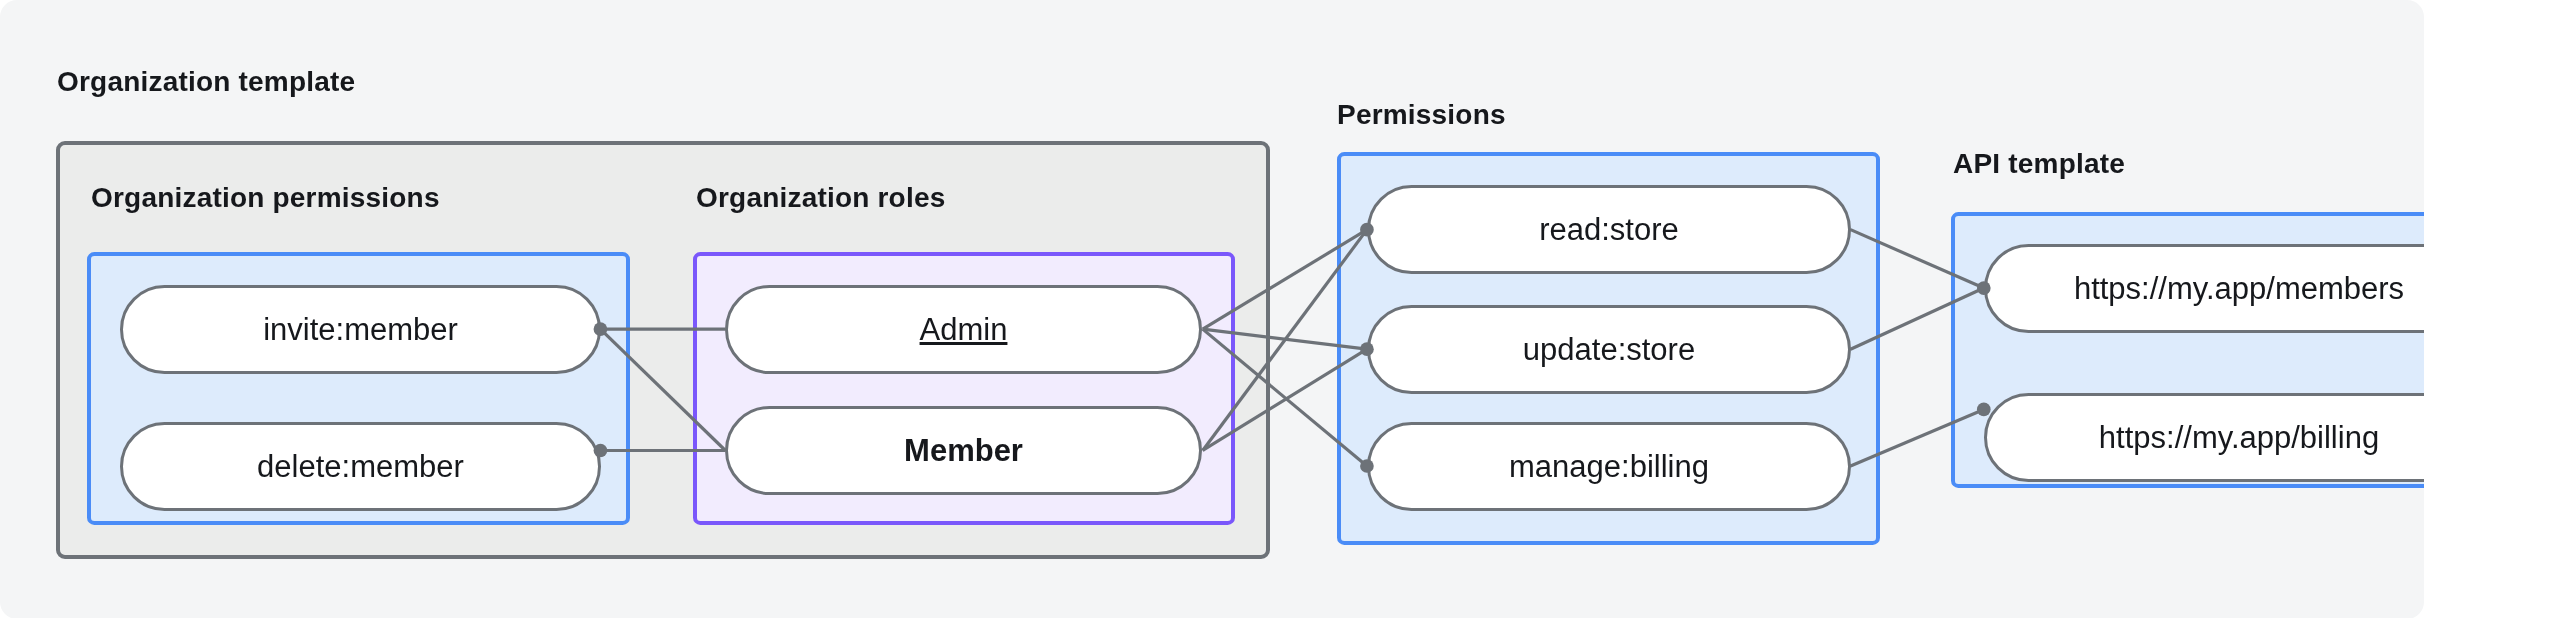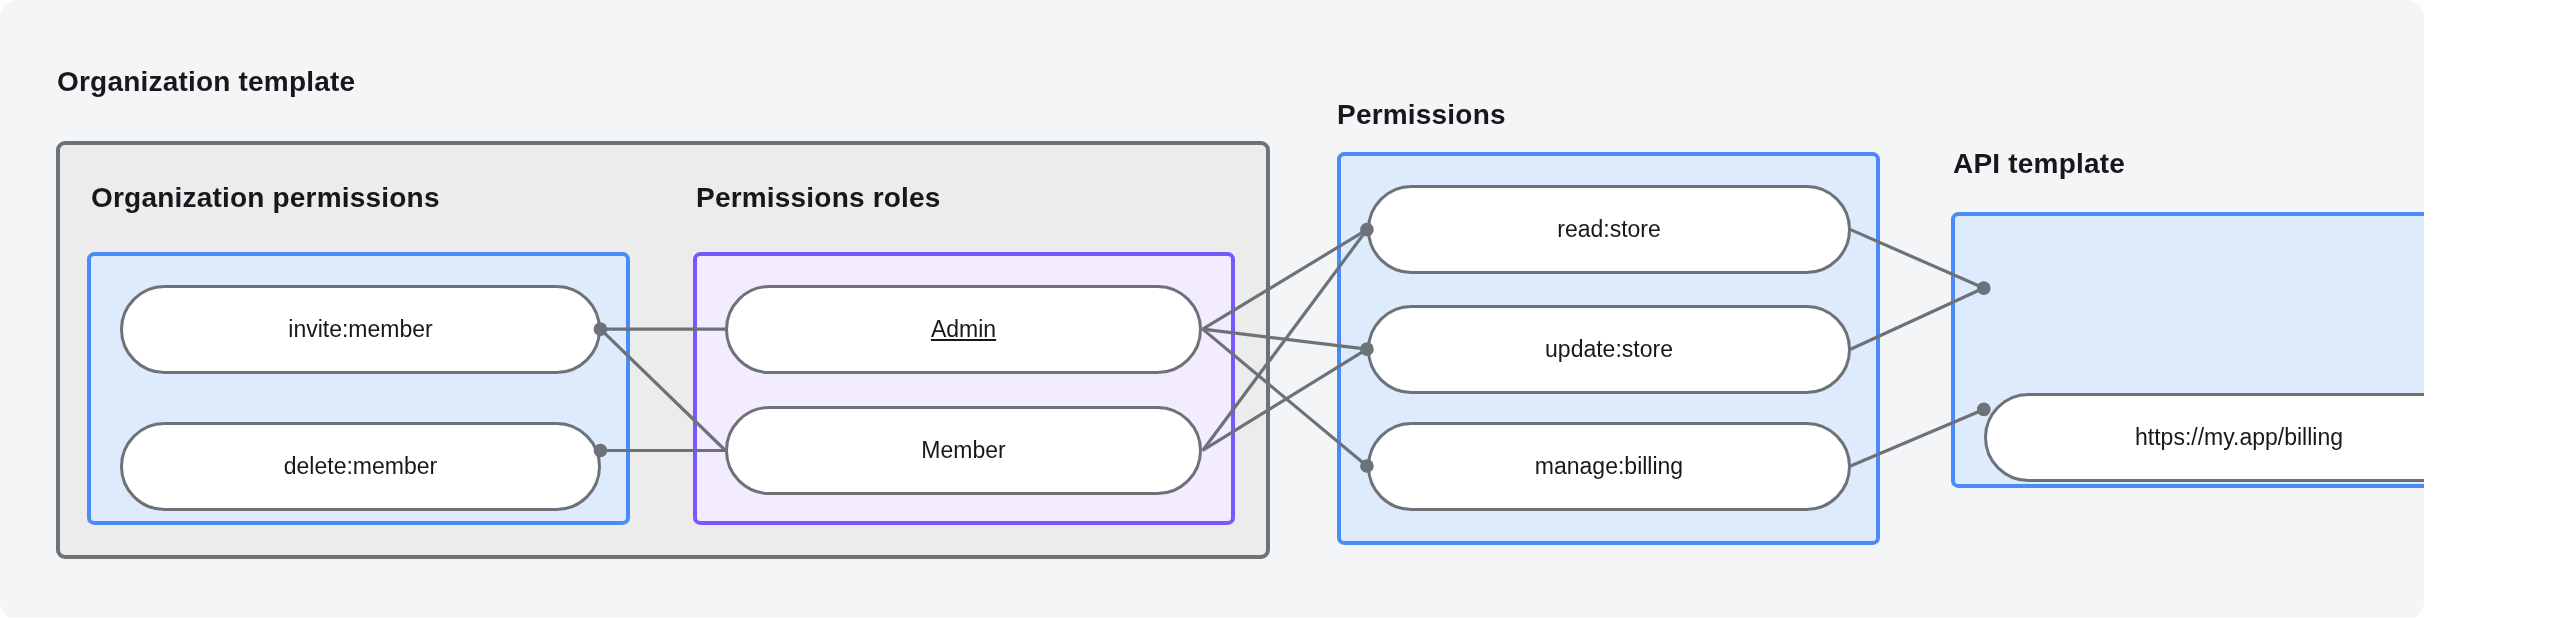--- a/index.html
+++ b/index.html
@@ -56,29 +56,29 @@
   .box-permissions{left:1337px;top:152px;width:543px;height:393px;}
   .box-api{left:1951px;top:212px;width:576px;height:276px;}
 
   .pill{
     position:absolute;box-sizing:border-box;
     height:89px;
     background:var(--pill-fill);
     border:3.7px solid var(--pill-border);
     border-radius:55px;
     display:flex;align-items:center;justify-content:center;
-    font-size:23px;
+    font-size:31px;
     font-weight:400;
     white-space:nowrap;
     color:var(--text);
   }
   .pill-invite {left:120px; top:285px; width:481px;}
   .pill-delete {left:120px; top:406px; width:481px;margin-top:16px;}
   .pill-admin  {left:725px; top:285px; width:477px;text-decoration:underline;}
-  .pill-member {left:725px; top:406px; width:477px;}
+  .pill-member {left:725px; top:406px; width:477px;font-weight:bold;}
   .pill-read   {left:1367px;top:185px; width:484px;}
   .pill-update {left:1367px;top:305px; width:484px;}
   .pill-manage {left:1367px;top:422px; width:484px;}
   .pill-members{left:1984px;top:244px; width:510px;}
   .pill-billing{left:1984px;top:365px; width:510px;margin-top:28px;}
 
   .lbl-org-template{left:57px;  top:64px;}
   .lbl-org-perms   {left:91px; top:180px;}
   .lbl-org-roles   {left:696px; top:180px;}
   .lbl-permissions {left:1337px;top:76px;margin-top:21px;}
@@ -96,37 +96,38 @@
 
 <div class="canvas">
 
   <div class="label lbl-org-template">Organization template</div>
   <div class="label lbl-permissions">Permissions</div>
   <div class="label lbl-api">API template</div>
 
   <div class="box box-gray"></div>
 
   <div class="label lbl-org-perms">Organization permissions</div>
-  <div class="label lbl-org-roles">Permissions roles</div>
+  <div class="label lbl-org-roles">Organization roles</div>
 
   <div class="box box-blue box-org-perms"></div>
   <div class="box box-purple box-org-roles"></div>
   <div class="box box-blue box-permissions"></div>
   <div class="box box-blue box-api"></div>
 
   <div class="pill pill-invite">invite:member</div>
   <div class="pill pill-delete">delete:member</div>
 
   <div class="pill pill-admin">Admin</div>
   <div class="pill pill-member">Member</div>
 
   <div class="pill pill-read">read:store</div>
   <div class="pill pill-update">update:store</div>
   <div class="pill pill-manage">manage:billing</div>
 
+  <div class="pill pill-members">https://my.app/members</div>
   <div class="pill pill-billing">https://my.app/billing</div>
 
   <svg class="edges" viewBox="0 0 2823 678">
     <line x1="658" y1="360.5" x2="795" y2="360.5"></line>
     <line x1="658" y1="360.5" x2="795" y2="493.5"></line>
     <line x1="658" y1="493.5" x2="795" y2="493.5"></line>
 
     <line x1="1318" y1="360.5" x2="1498" y2="251.5"></line>
     <line x1="1318" y1="360.5" x2="1498" y2="382.5"></line>
     <line x1="1318" y1="360.5" x2="1498" y2="510.5"></line>

